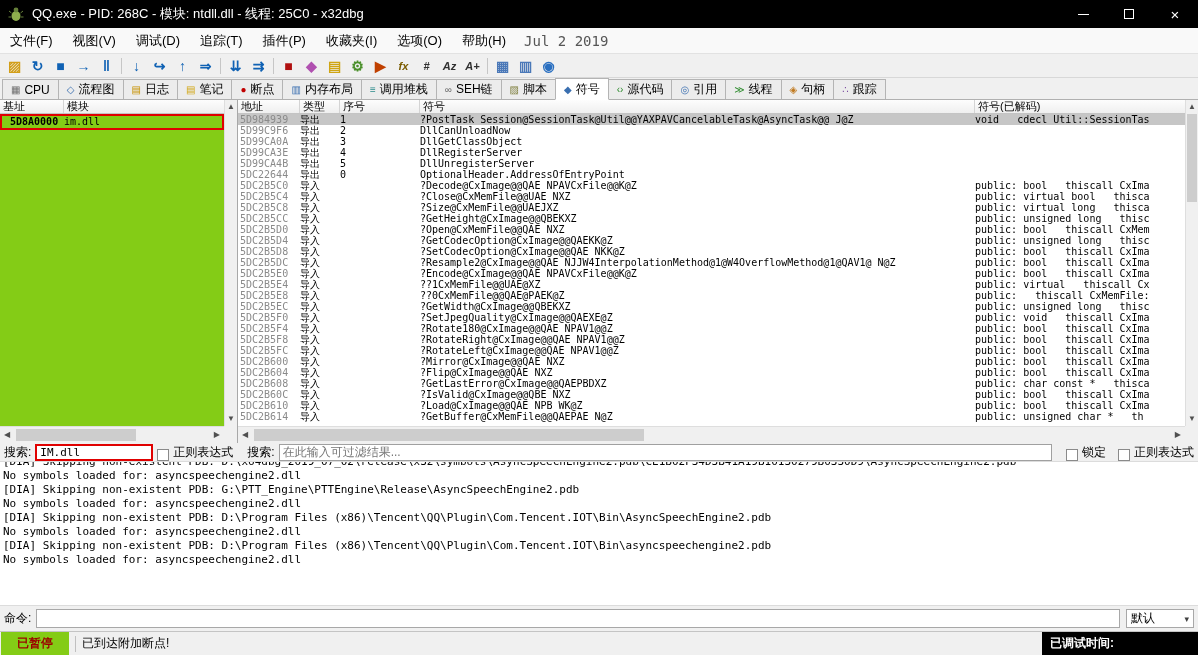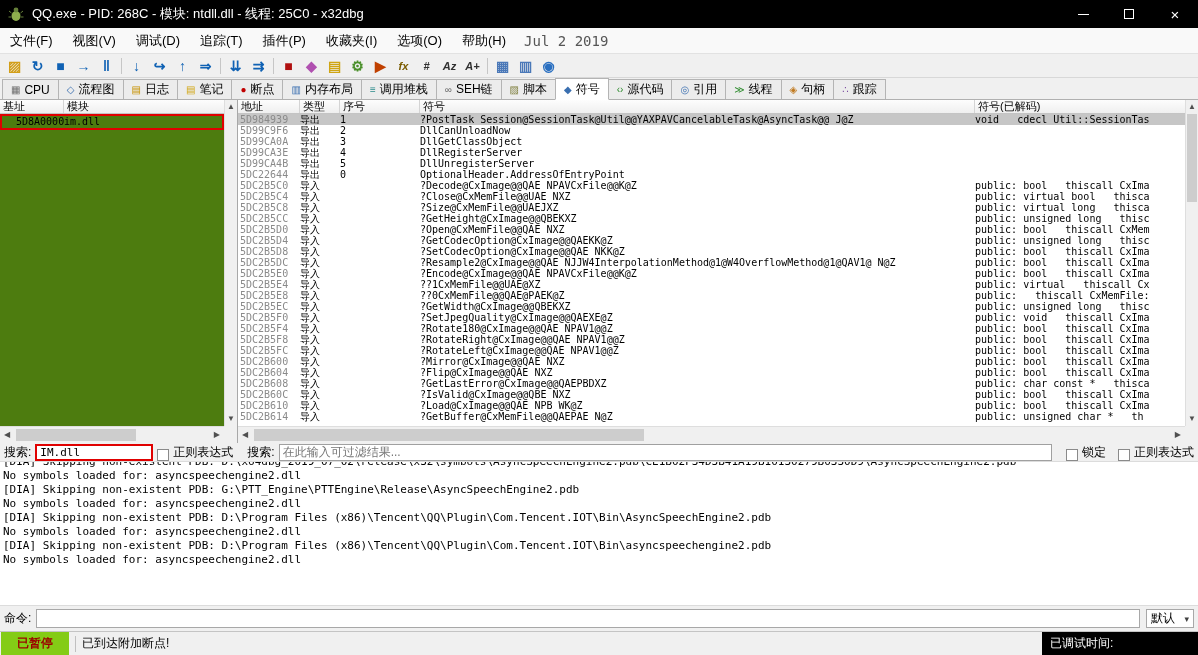--- a/index.html
+++ b/index.html
@@ -35,33 +35,33 @@
   .tabbar { position:absolute; top:78px; left:0; right:0; height:22px; background:#f0f0f0;
             border-bottom:1px solid #b0b0b0; display:flex; align-items:flex-end; padding-left:2px; }
   .tab { height:20px; display:flex; align-items:center; padding:0 8px; font-size:12px;
          border:1px solid #b4b4b4; border-bottom:none; background:#ececec; margin-right:-1px;
          white-space:nowrap; }
   .tab.selected { background:#fff; height:22px; margin-bottom:-1px; border-bottom:1px solid #fff; z-index:2; }
   .tab-ic { font-size:10px; margin-right:4px; }
 
   
   .main { position:absolute; top:100px; left:0; right:0; height:343px; background:#fff; }
-  .left-pane { position:absolute; left:0; top:0; width:238px; height:100%; border-right:1px solid #a8a8a8; background:#4d7c0f; }
+  .left-pane { position:absolute; left:0; top:0; width:238px; height:100%; border-right:1px solid #a8a8a8; background:#84cc16; }
   .right-pane { position:absolute; left:238px; right:0; top:0; height:100%; background:#fff; }
 
   .grid-header { display:flex; height:14px; font-size:11px; background:linear-gradient(#fdfdfd,#efefef);
                  border-bottom:1px solid #c4c4c4; }
   .hcell { border-right:1px solid #d4d4d4; padding-left:3px; white-space:nowrap; overflow:hidden; line-height:13px; }
 
   .lp-c1 { width:64px; } .lp-c2 { flex:1; }
   .lp-body { position:absolute; top:14px; left:0; right:13px; bottom:17px; overflow:hidden;
              font-family:"DejaVu Sans Mono", monospace; font-size:10px; }
   .mrow { display:flex; height:16px; line-height:14px; align-items:center; }
   .mrow.hl { border:2px solid #e00000; }
-  .m-base { width:62px; padding-left:14px; } .m-mod { flex:1; }
+  .m-base { width:62px; padding-left:8px;font-weight:bold; } .m-mod { flex:1; }
 
   .rp-c-addr { width:62px; } .rp-c-type { width:40px; } .rp-c-ord { width:80px; }
   .rp-c-sym { width:555px; } .rp-c-dec { flex:1; border-right:none; }
   .rp-body { position:absolute; top:14px; left:0; right:13px; bottom:17px; overflow:hidden;
              font-family:"DejaVu Sans Mono", monospace; font-size:10px; }
   .srow { display:flex; height:11px; line-height:11px; white-space:nowrap; }
   .srow.sel { background:#c6c6c6; }
   .c-addr { width:62px; color:#8a8a8a; padding-left:2px; overflow:hidden; }
   .c-type { width:40px; overflow:hidden; }
   .c-ord  { width:80px; overflow:hidden; }
@@ -94,32 +94,32 @@
   
   .logarea { position:absolute; top:462px; left:0; right:0; height:143px; background:#fff; overflow:hidden; }
   .log-inner { margin-top:-7px; padding-left:3px; }
   .logline { font-family:"DejaVu Sans Mono", monospace; font-size:11px; line-height:14px; white-space:pre; }
 
   
   .cmdbar { position:absolute; top:605px; left:0; right:0; height:26px; background:#f0f0f0;
             display:flex; align-items:center; padding:0 4px; font-size:12px; border-top:1px solid #dcdcdc; }
   .cmdbar label { margin-right:5px; white-space:nowrap; }
   .cmd-input { flex:1; height:19px; border:1px solid #a8a8a8; background:#fff; font-size:12px; padding:0 3px; outline:none; }
-  .combo { width:48px; height:19px; border:1px solid #a8a8a8; background:#fff; margin-left:6px;
+  .combo { width:68px; height:19px; border:1px solid #a8a8a8; background:#fff; margin-left:6px;
            display:flex; align-items:center; justify-content:space-between; padding:0 4px; }
   .combo-arrow { color:#404040; font-size:9px; }
 
   
   .statusbar { position:absolute; top:631px; left:0; right:0; height:24px; background:#f0f0f0;
                border-top:1px solid #c4c4c4; display:flex; align-items:center; font-size:12px; }
   .state-badge { background:#84cc16; color:#9b0000; font-weight:bold; padding:3px 16px; margin-left:1px; }
   .sdiv { width:1px; height:16px; background:#c0c0c0; margin:0 6px; }
   .status-msg { white-space:nowrap; }
   .debug-time { position:absolute; right:0; top:0; bottom:0; width:156px; background:#000; color:#fff;
-                display:flex; align-items:center; padding-left:8px; white-space:nowrap; overflow:hidden; }
+                display:flex; align-items:center; padding-left:8px; white-space:nowrap; overflow:hidden;font-weight:bold; }
 </style>
 </head>
 <body>
 
 <div class="window">
 
   <div class="titlebar">
     <svg class="app-icon" viewBox="0 0 16 16">
       <ellipse cx="8" cy="10" rx="4.5" ry="5" fill="#8fae4d"></ellipse>
       <circle cx="8" cy="4" r="2.4" fill="#66803a"></circle>

